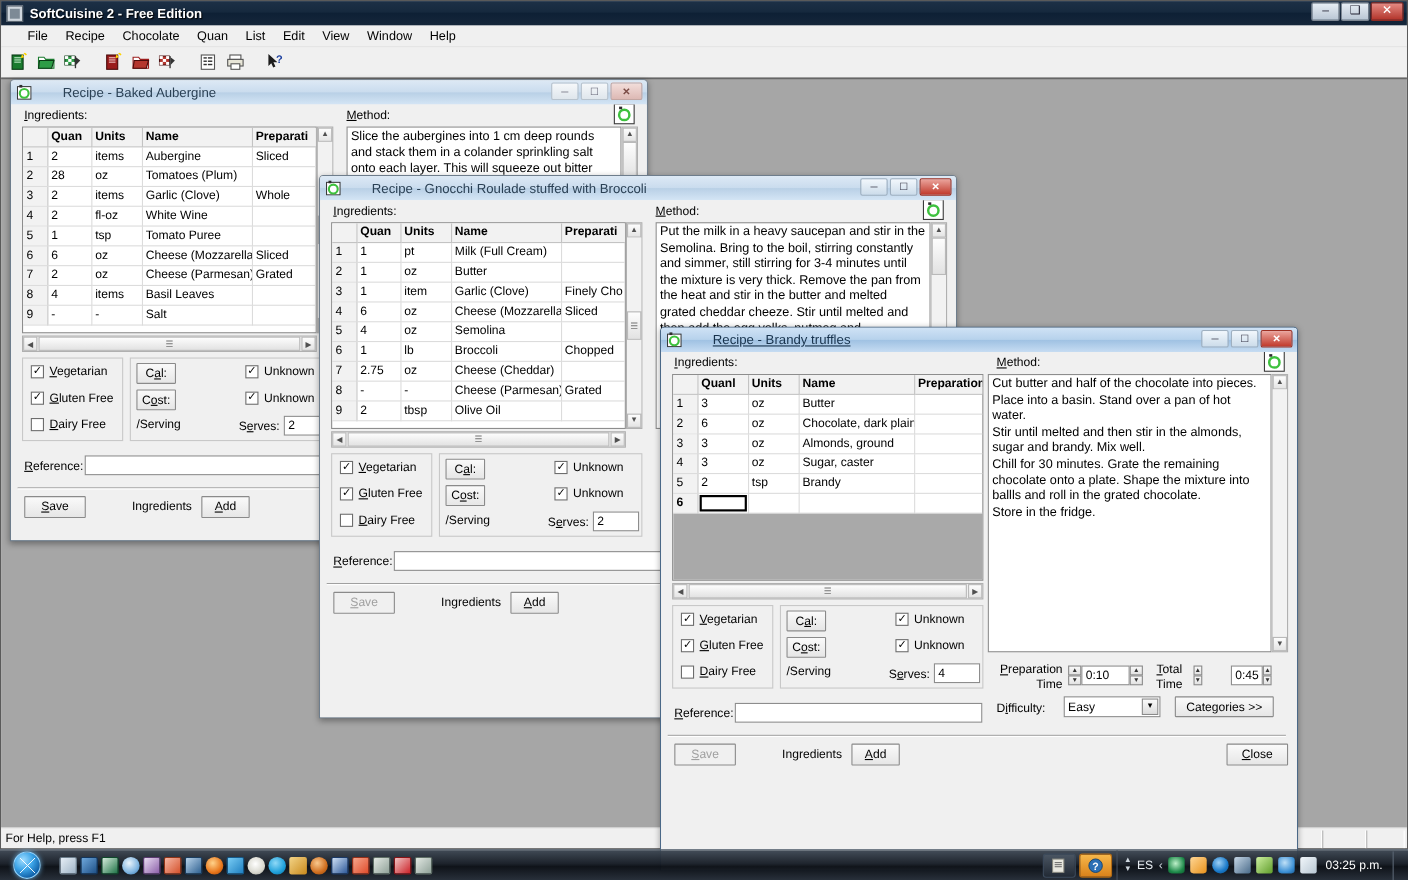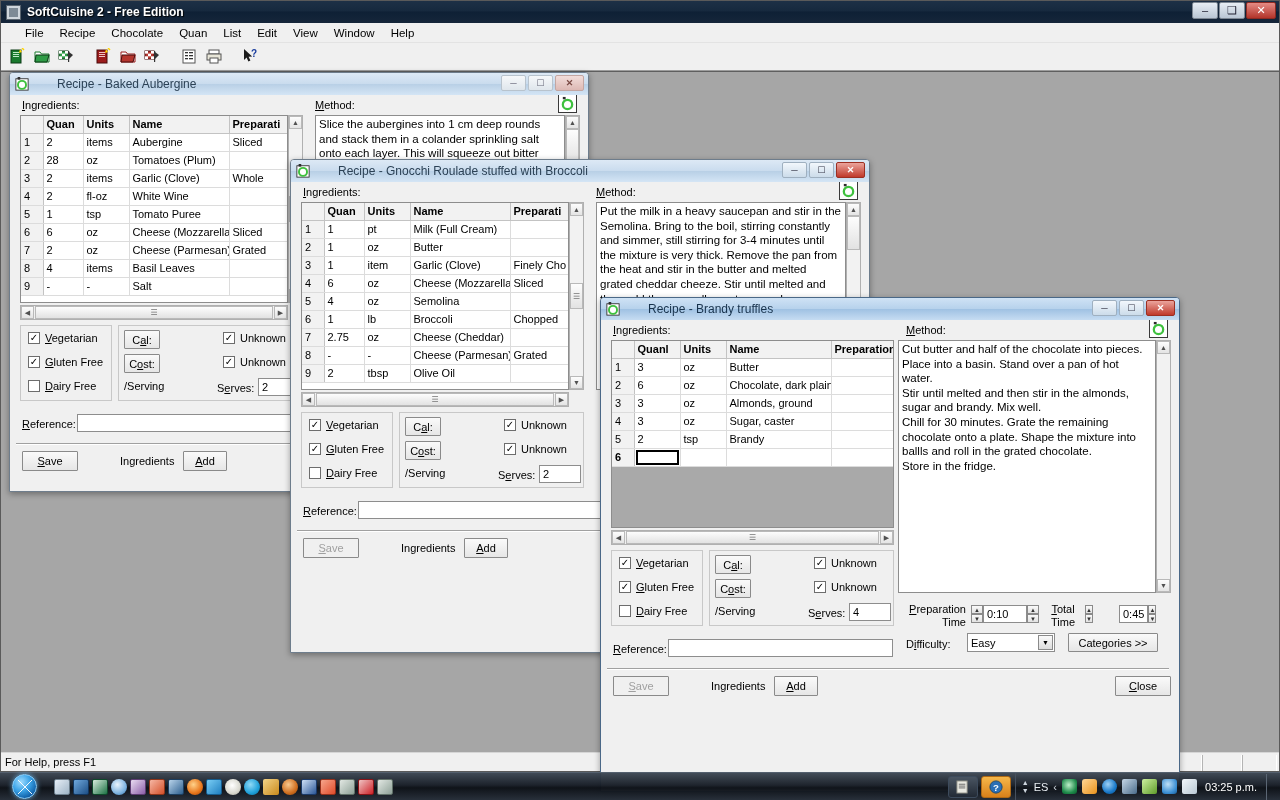--- a/index.html
+++ b/index.html
@@ -111,21 +111,21 @@
     padding-left:5px;
     position:relative;
     border-radius:3px 3px 0 0;
     background: linear-gradient(to bottom,#dde9f5 0%, #cadcee 48%, #b9d0e6 52%, #d4e5f5 100%);
     gap: 24px;
   }
   .cw-frame.active .cw-titlebar {
     background: linear-gradient(to bottom,#cfe2f5 0%, #b7d2ec 48%, #a0c2e3 52%, #c6dcf2 100%);
   }
   .cw-title-text { font-size:12px; color:#2b4155; font-weight:normal; margin-left:4px; }
-  .cw-frame.active .cw-title-text { color:#17324c; }
+  .cw-frame.active .cw-title-text { color:#17324c;text-decoration:underline; }
   .cw-wbtns { position:absolute; right:4px; top:2px; display:flex; gap:2px; }
   .cw-btn {
     width:25px;height:16px;border:1px solid #9fb0c0;border-radius:2px;
     background:linear-gradient(to bottom,#f2f7fc,#ccdcea);
     display:flex;align-items:center;justify-content:center;
     font-size:9px; color:#334;
   }
   .cw-btn.close {
     width:29px; background:linear-gradient(to bottom,#eba49c,#c0392b);
     border-color:#9c2f22; color:#fff; font-weight:bold;

